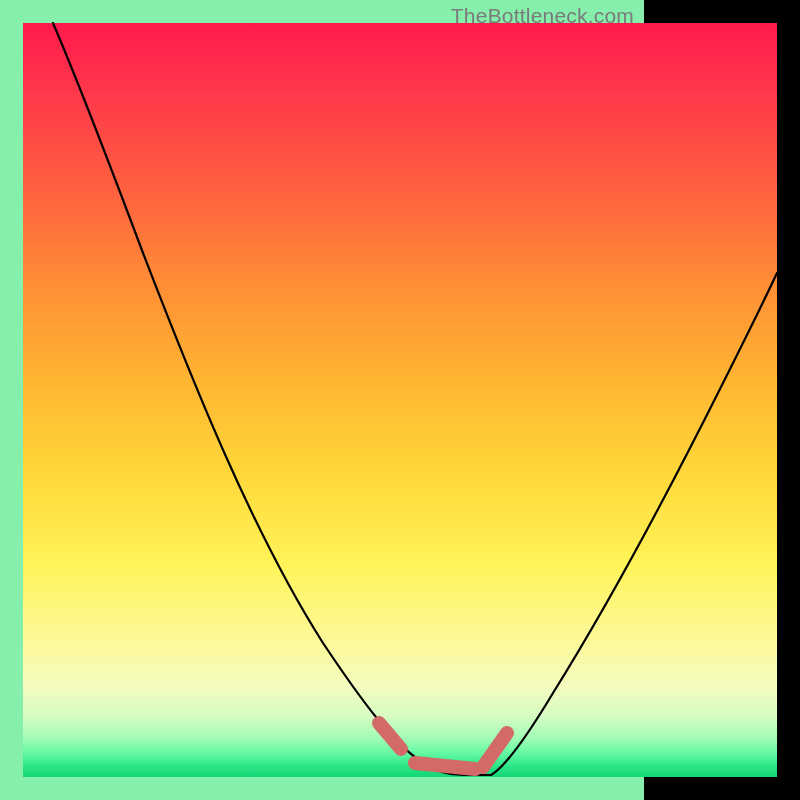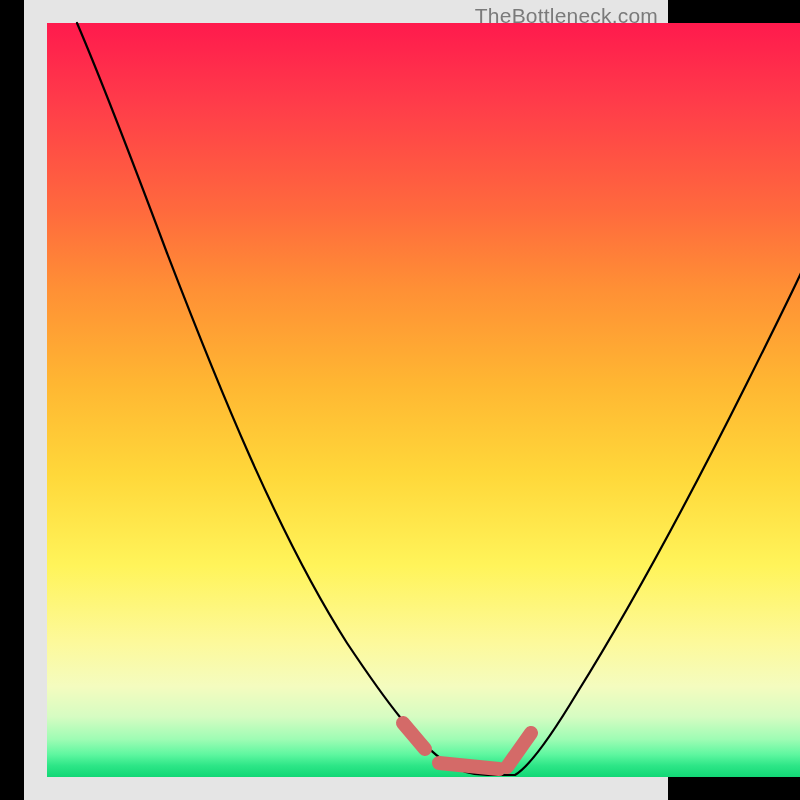--- a/index.html
+++ b/index.html
@@ -8,22 +8,21 @@
     width: 800px;
     height: 800px;
     background: #000;
     font-family: Arial, Helvetica, sans-serif;
     overflow: hidden;
   }
   .frame {
     position: relative;
     width: 644px;
     height: 800px;
-    background: #e5e5e5;
-    margin-left: 24px;
+    background: #86efac;
   }
   .plot {
     position: absolute;
     left: 23px;
     top: 23px;
     width: 754px;
     height: 754px;
     background: linear-gradient(
       to bottom,
       #ff1a4d 0%,

